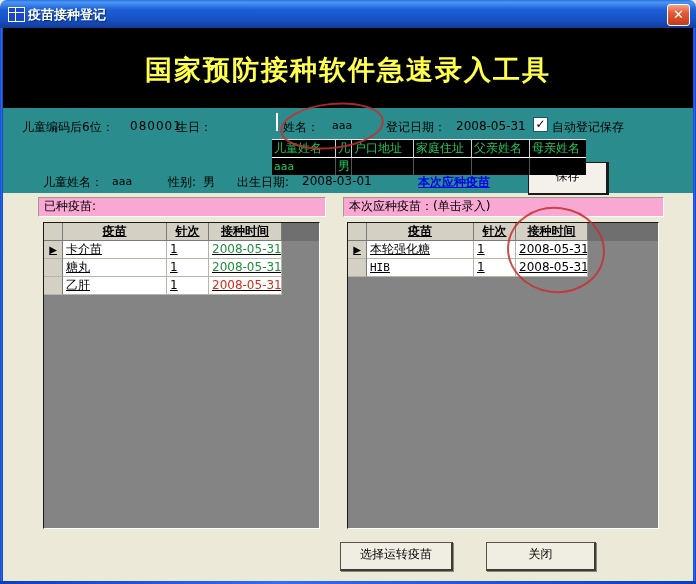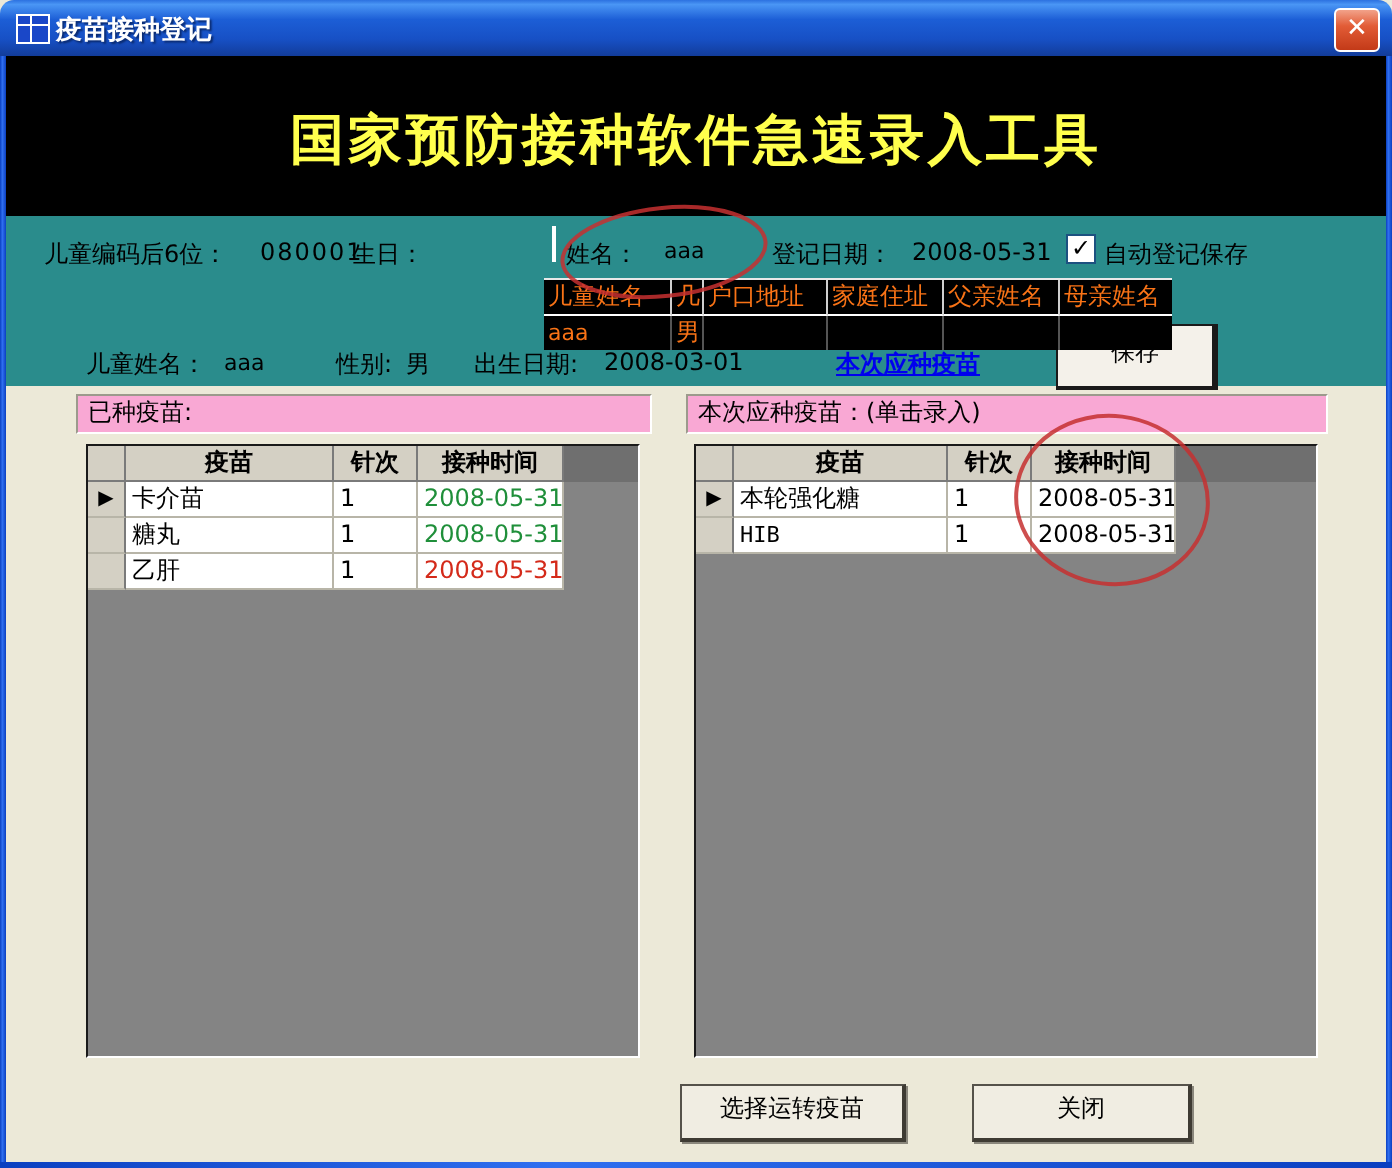--- a/index.html
+++ b/index.html
@@ -27,28 +27,28 @@
   .caret{position:absolute;left:276px;top:113px;width:2px;height:18px;background:#fff;z-index:3;}
   .chk{position:absolute;left:533px;top:117px;width:13px;height:13px;background:#fff;border:1px solid #1c5180;
     font-size:12px;line-height:12px;text-align:center;color:#000;font-weight:bold;z-index:2;cursor:pointer;}
   .link{color:#0000ee;text-decoration:underline;cursor:pointer;font-weight:bold;}
   .savebtn{position:absolute;left:528px;top:162px;width:77px;height:30px;background:#f4f1ea;
     border:1px solid #1a1a1a;border-right:3px solid #1a1a1a;border-bottom:2px solid #1a1a1a;
     font-size:12px;color:#000;text-align:center;line-height:27px;z-index:2;cursor:pointer;}
   
   .dropdown{position:absolute;left:272px;top:139px;background:#000;z-index:5;border-top:1px solid #e8e8e8;}
   .dd-row{display:flex;}
-  .dd-cell{box-sizing:border-box;height:18px;color:#f97316;font-size:12px;line-height:17px;
+  .dd-cell{box-sizing:border-box;height:18px;color:#22c55e;font-size:12px;line-height:17px;
     padding:0 2px;border-right:1px solid #cfcfcf;overflow:hidden;white-space:nowrap;}
   .dd-head .dd-cell{border-bottom:1px solid #fff;}
   .dd-data .dd-cell{height:17px;border-right:1px solid #555;font-size:11px;}
   
   .caption{position:absolute;height:18px;background:#f9a8d4;border:1px solid;border-color:#9c9a8c #fff #fff #9c9a8c;
     font-size:12px;color:#000;line-height:17px;padding-left:5px;z-index:2;}
-  .grid{position:absolute;background:#848484;border:1px solid;border-color:#1a1a1a #fff #fff #1a1a1a;z-index:2;}
+  .grid{position:absolute;background:#848484;border:1px solid;border-color:#1a1a1a #fff #fff #1a1a1a;z-index:2;text-decoration:underline;}
   .t-row{display:flex;}
   .cell{box-sizing:border-box;height:18px;background:#fff;font-size:12px;color:#000;
     border-right:1px solid #b8b5a8;border-bottom:1px solid #b8b5a8;line-height:17px;padding:0 3px;
     overflow:hidden;white-space:nowrap;}
   .hcell{background:#d4d0c4;font-weight:bold;text-align:center;border-right:1px solid #7a7a7a;
     border-bottom:1px solid #7a7a7a;padding:0;}
   .sel{background:#d4d0c4;border-right:1px solid #7a7a7a;text-align:center;padding:0;font-size:10px;}
   .date-cell{text-align:center;justify-content:center;}
   .hfill{position:absolute;top:0;height:18px;background:#6f6f6f;}
   

